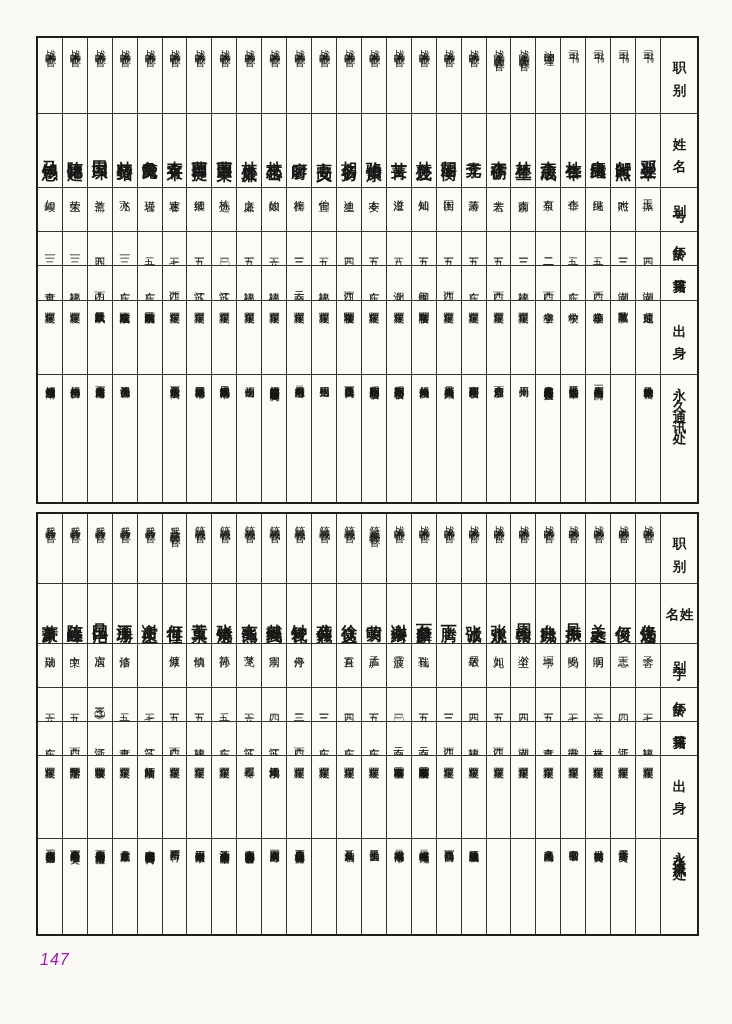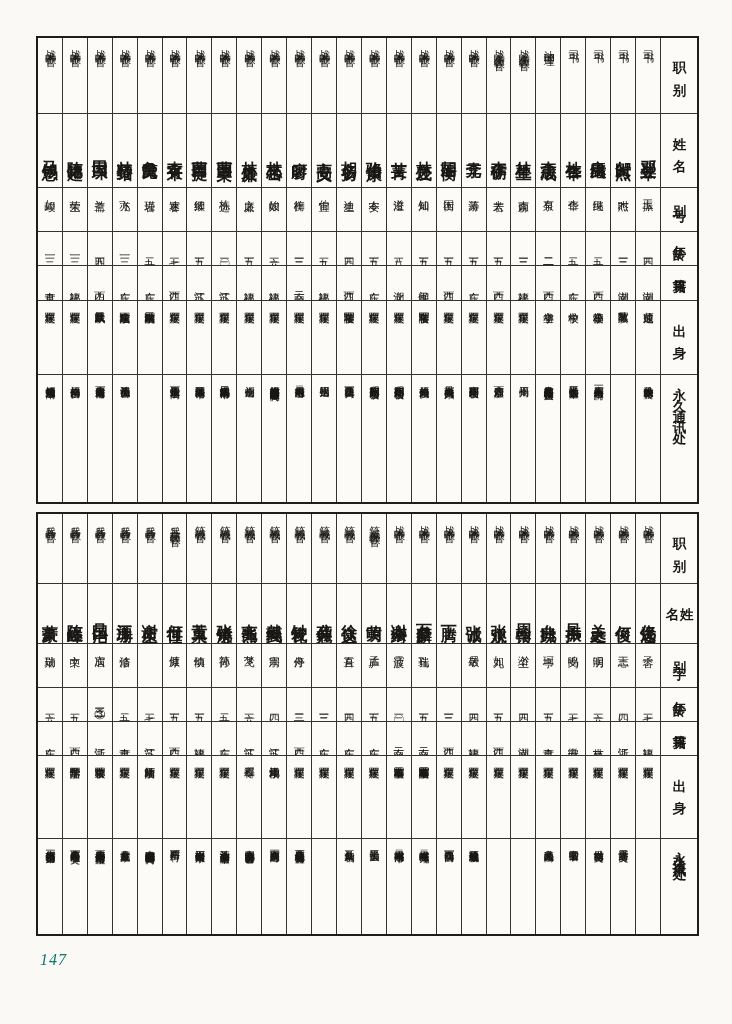--- a/index.html
+++ b/index.html
@@ -70,22 +70,22 @@
   .hcell.r2 { padding-top:5px; }  .hcell.r2 .hv { letter-spacing:0.45em; }
   .hcell.r3 { padding-top:2px; }  .hcell.r3 .hv { letter-spacing:0.12em; }
   .hcell.r4 { padding-top:2px; }  .hcell.r4 .hv { letter-spacing:0.12em; }
   .hcell.r5 { padding-top:12px; } .hcell.r5 .hv { letter-spacing:1.6em; }
   .hcell.r6 { padding-top:2px; }
   #table-top    .hcell.r6 .hv { letter-spacing:0.8em; }
   #table-bottom .hcell.r6 .hv { letter-spacing:0.28em; }
 
   .page-number {
     position:absolute; left:40px; top:951px;
-    font-family:Liberation Serif, serif;
-    font-style:italic; font-size:16px; color:#0f766e;
+    font-family:Liberation Sans, sans-serif;
+    font-style:italic; font-size:16px; color:#a21caf;
     letter-spacing:1px;
   }
 </style>
 </head>
 <body>
 
 <div class="page">
   <div class="table-wrap" id="table-top">
       <div class="col header-col">
         <div class="cell hcell r0">

